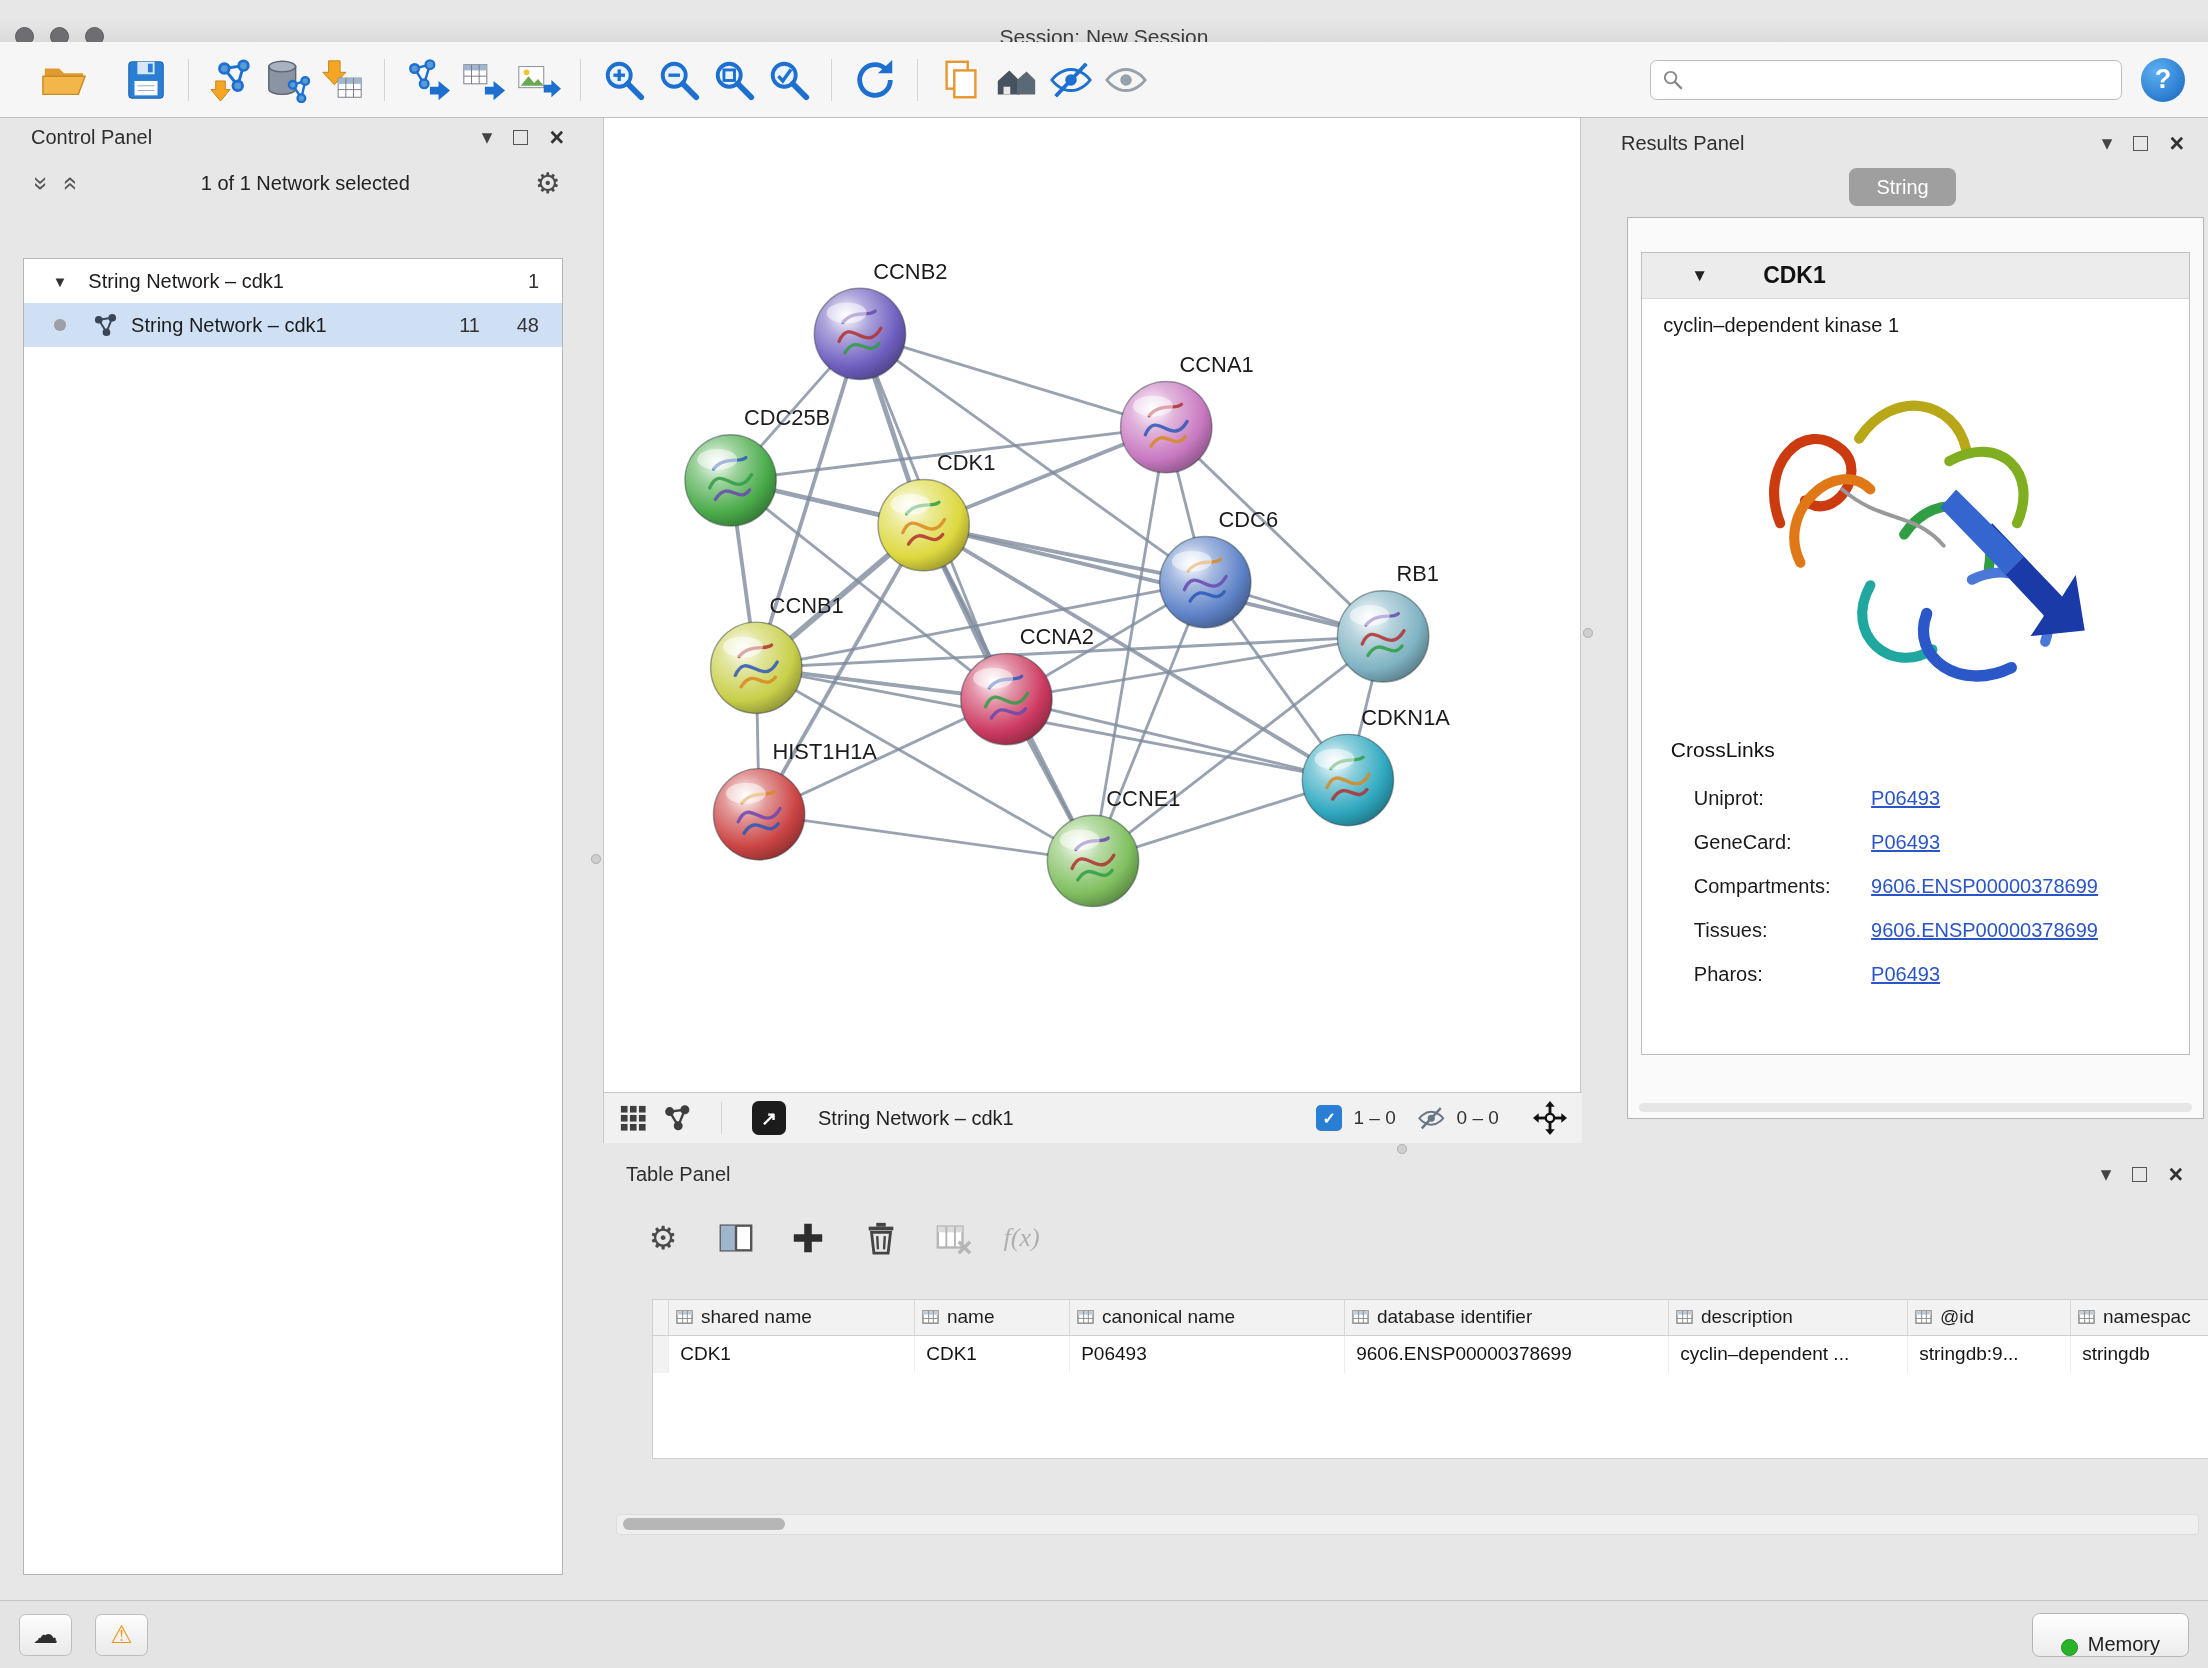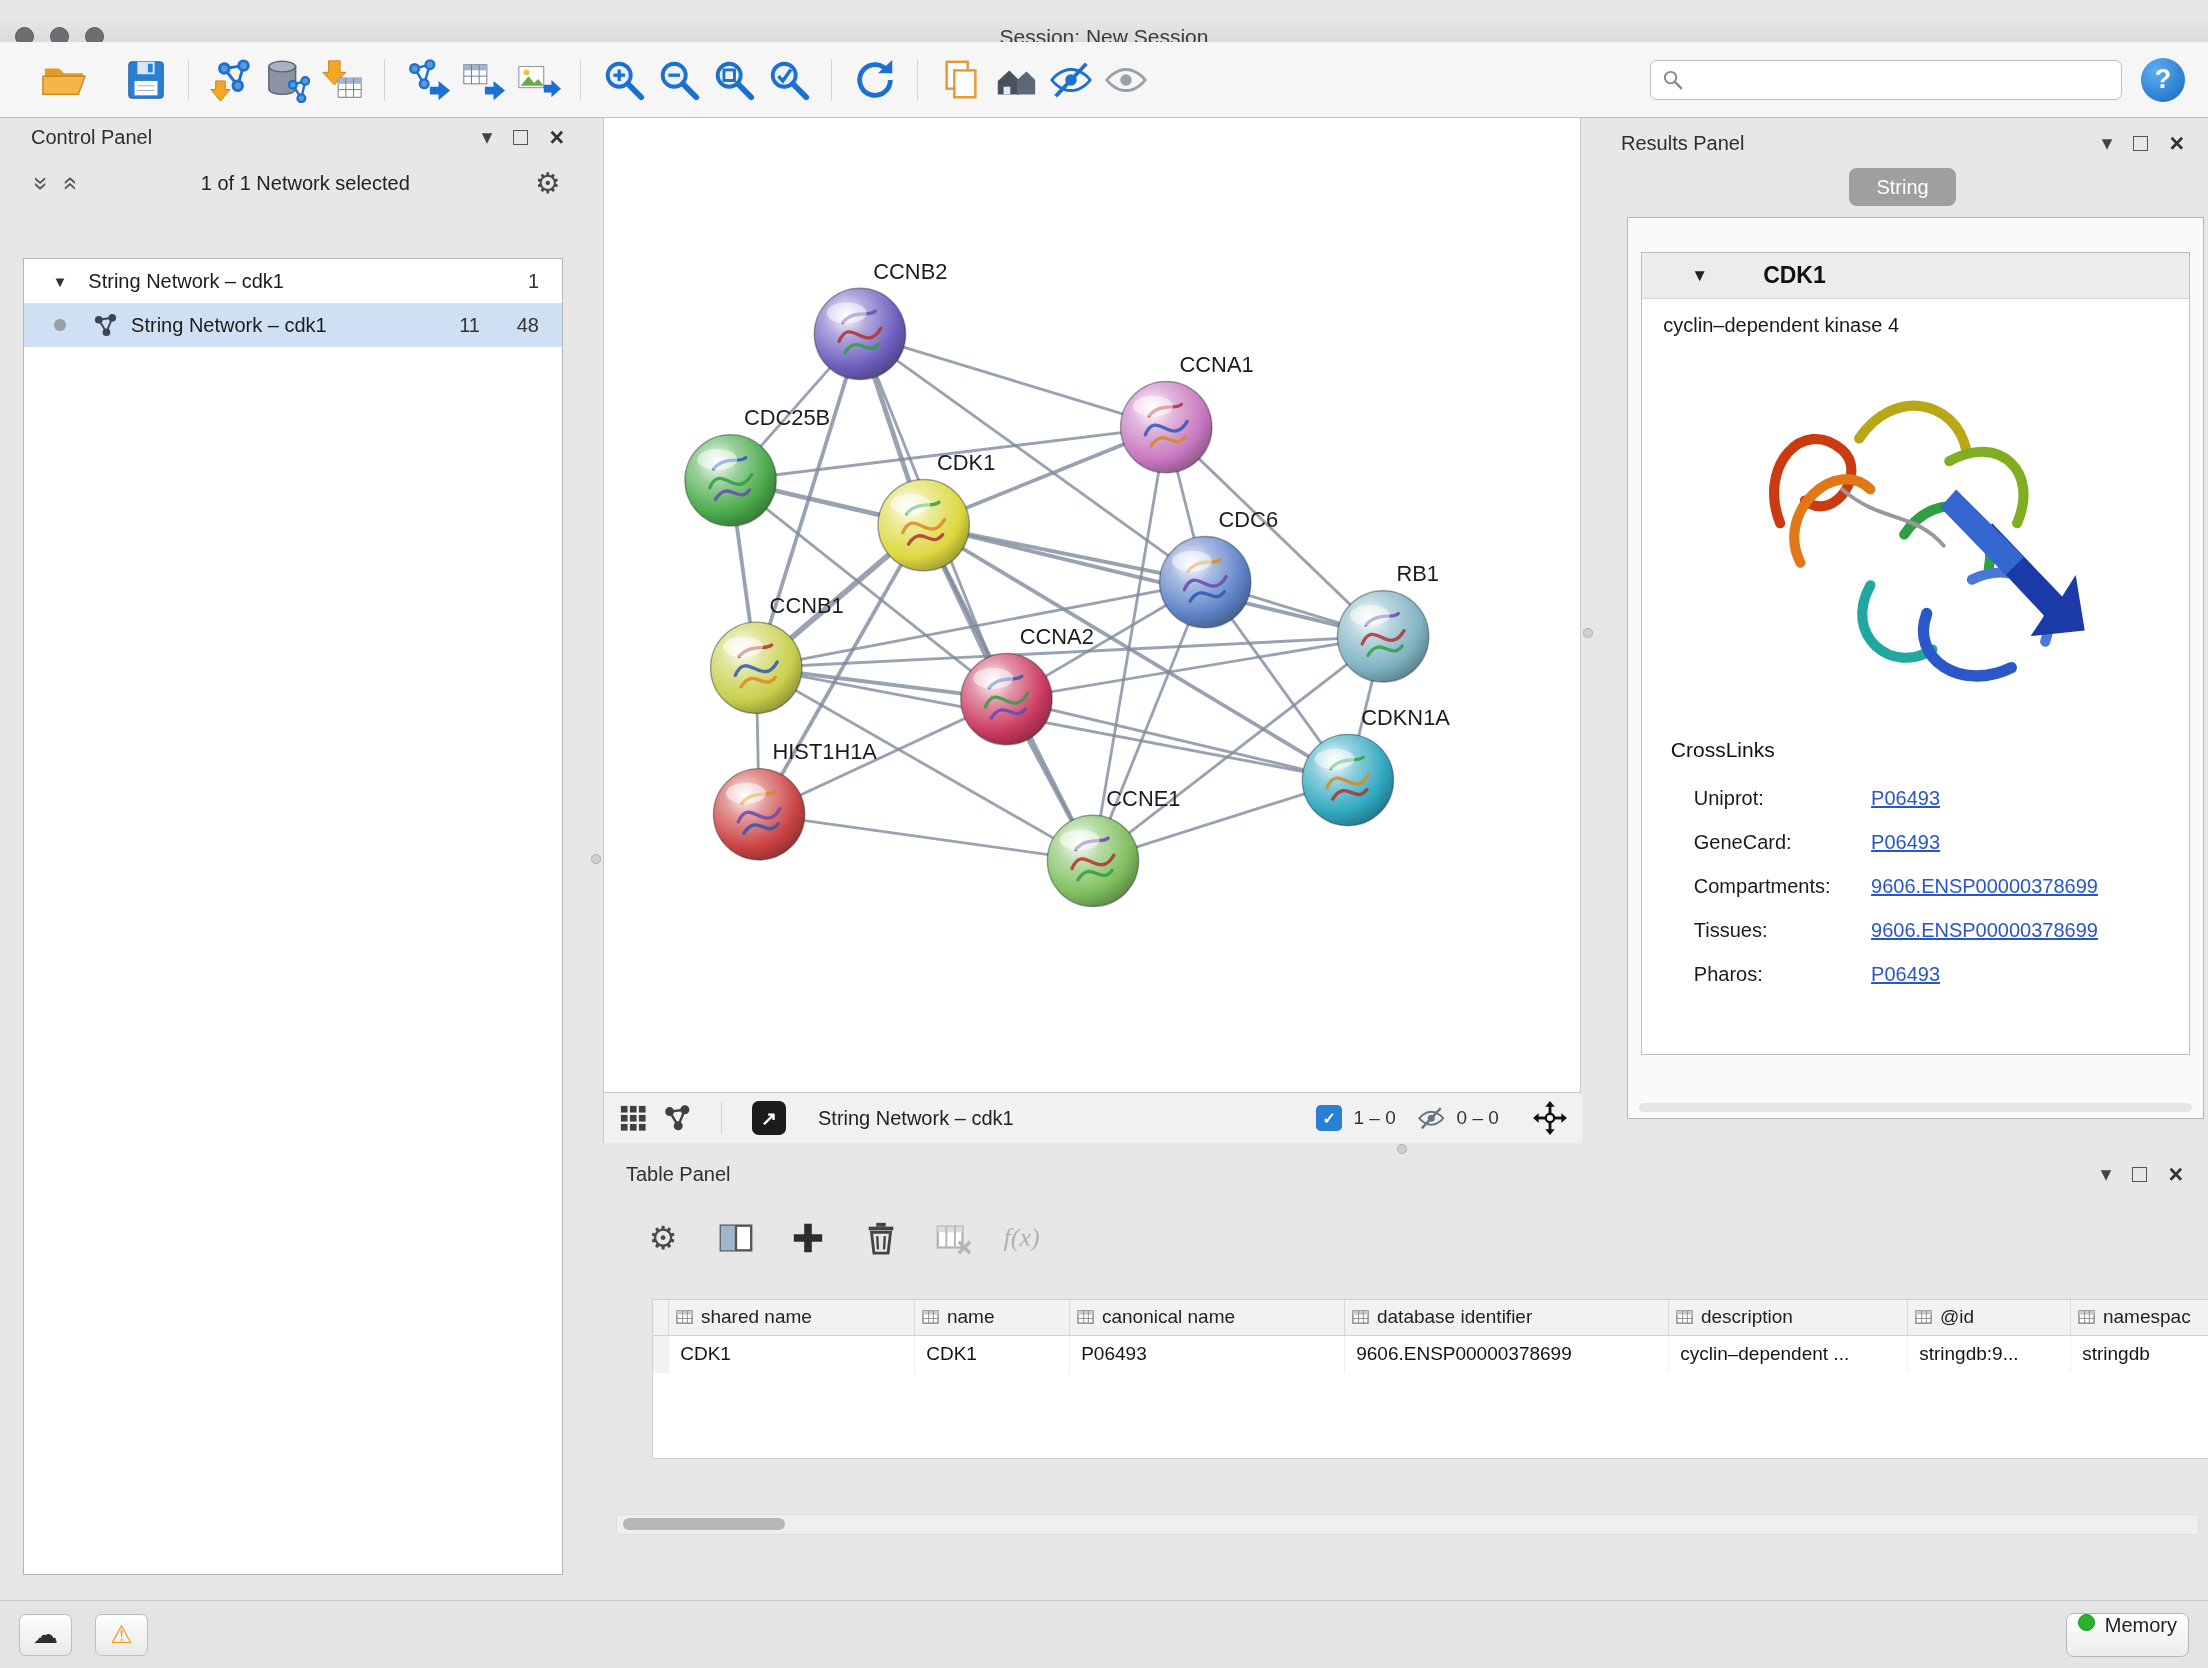--- a/index.html
+++ b/index.html
@@ -120,22 +120,22 @@
     border:1px solid #aeaeae; border-radius:4.8px; color:#1c1c1c; }
   .ttab.sel { background:#5c5c5c; color:#fff; border-color:#4a4a4a; }
 
   
   .statusbar { position:absolute; left:0; top:1600px; width:2208px; height:68px;
     background:#e4e4e4; border-top:1px solid #c6c6c6; display:flex; align-items:center; padding:0 19px; gap:23px; }
   .sb-btn { width:53px; height:42px; border:1px solid #bdbdbd; border-radius:6.7px;
     background:linear-gradient(#fdfdfd,#e9e9e9); display:flex; align-items:center; justify-content:center; font-size:25px; }
   .sb-cloud { color:#2e2e2e; }
   .sb-warn { color:#ef9516; }
-  .mem-btn { margin-left:auto; height:44px; padding:0 11px; border:1px solid #b5b5b5; border-radius:7.6px;
-    background:linear-gradient(#ffffff,#ececec); display:flex; align-items:flex-start; gap:10px; font-size:20px; }
+  .mem-btn { margin-left:auto; height:44px; padding:0 28px; border:1px solid #b5b5b5; border-radius:7.6px;
+    background:linear-gradient(#ffffff,#ececec); display:flex; align-items:flex-end; gap:10px; font-size:20px; }
   .mem-dot { width:17px; height:17px; border-radius:50%; background:#28b428; border:1px solid #1d8f1d; }
 
   .grip { position:absolute; width:9.5px; height:9.5px; border-radius:50%; background:#cfcfcf; border:1px solid #adadad; }
 </style>
 </head>
 <body>
 
 <div class="titlebar">
   <div class="lights">
     <div class="light"></div>
@@ -623,21 +623,21 @@
   </div>
   <div class="rp-tabrow">
     <span class="rp-tab">String</span>
   </div>
   <div class="rp-content">
     <div class="rp-section">
       <div class="rp-sec-head">
         <span class="rp-sec-tri">▼</span>
         <span class="rp-gene">CDK1</span>
       </div>
-      <div class="rp-desc">cyclin–dependent kinase 4</div>
+      <div class="rp-desc">cyclin–dependent kinase 1</div>
       <div class="rp-img">
         <svg width="361" height="361" viewBox="0 0 320 320">
           <g fill="none" stroke-linecap="round">
             <path d="M40 150 C20 100 60 55 95 85 C118 105 88 150 62 130" stroke="#cc3a10" stroke-width="9"></path>
             <path d="M58 185 C35 140 90 90 120 120" stroke="#e07818" stroke-width="9"></path>
             <path d="M110 75 C140 30 195 40 205 85" stroke="#b8a818" stroke-width="9"></path>
             <path d="M190 95 C235 70 270 105 250 150" stroke="#7fae20" stroke-width="9"></path>
             <path d="M150 160 C180 115 235 135 225 190" stroke="#2f9e44" stroke-width="9"></path>
             <path d="M120 205 C95 250 140 285 175 262" stroke="#20a8a0" stroke-width="9"></path>
             <path d="M170 230 C155 270 200 300 245 278" stroke="#2a58c8" stroke-width="10"></path>

